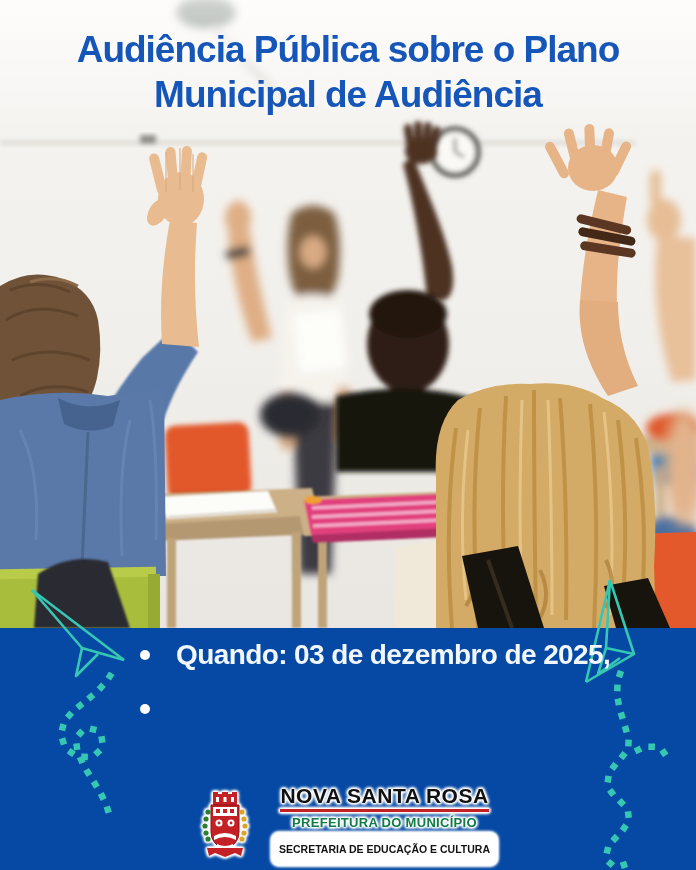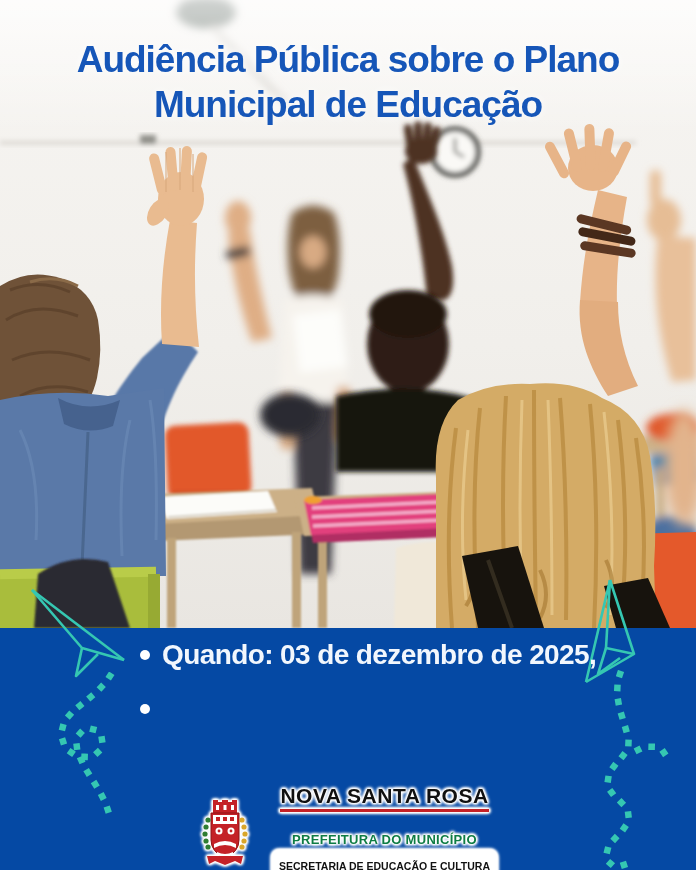--- a/index.html
+++ b/index.html
@@ -2,48 +2,48 @@
 <html><head>
 <meta charset="utf-8">
 <style>
   html,body{margin:0;padding:0;background:#222;}
   .flyer{
     position:relative;width:696px;height:870px;overflow:hidden;
     background:#0549A4;font-family:"Liberation Sans",sans-serif;
   }
   .photo{position:absolute;top:0;left:0;z-index:1;}
   .title{
-    position:absolute;top:37px;left:0;width:100%;z-index:3;
+    position:absolute;top:27px;left:0;width:100%;z-index:3;
     text-align:center;color:#1656B8;font-weight:bold;
     font-size:37px;line-height:45px;letter-spacing:-1px;
     text-shadow:0 0 10px rgba(255,255,255,.85);
   }
   .panel{position:absolute;left:0;top:628px;width:696px;height:242px;background:#0549A4;z-index:2;}
   .doodle{position:absolute;z-index:3;}
   .plane-left{left:24px;top:584px;}
   .plane-right{left:576px;top:576px;}
   .trail-left{left:32px;top:672px;}
   .trail-right{left:594px;top:670px;}
   .details{
     position:absolute;left:140px;top:639px;width:540px;z-index:4;
     color:#F2F7FD;font-size:28px;line-height:32px;font-weight:bold;letter-spacing:-0.6px;
   }
-  .detail-item{display:flex;margin-bottom:22px;}
+  .detail-item{display:flex;margin-bottom:22px;gap:14px;}
   .bullet{width:10px;height:10px;border-radius:50%;background:#fff;margin-top:11px;margin-right:12px;flex:none;}
   .logo{
     position:absolute;left:50%;top:784px;transform:translateX(-50%);z-index:5;
     display:flex;align-items:center;gap:21px;
     filter:drop-shadow(0 0 1px #fff) drop-shadow(0 0 1px #fff) drop-shadow(0 0 1px #fff) drop-shadow(0 0 1px #fff);
   }
   .logo-text{display:flex;flex-direction:column;align-items:center;}
   .logo-city{
     font-size:21px;font-weight:bold;color:#101010;letter-spacing:0.5px;white-space:nowrap;
     border-bottom:3px solid #C42127;padding-bottom:1px;
   }
-  .logo-org{font-size:13px;font-weight:bold;color:#0E7C44;letter-spacing:0.3px;margin-top:20px;white-space:nowrap;}
+  .logo-org{font-size:13px;font-weight:bold;color:#0E7C44;letter-spacing:0.3px;margin-top:3px;white-space:nowrap;}
   .logo-dept{
     font-size:10.5px;font-weight:bold;color:#111;background:#fff;border-radius:7px;
     padding:10px 7px;margin-top:3px;letter-spacing:0;white-space:nowrap;
   }
 </style>
 </head>
 <body>
 
 <div class="flyer">
 
@@ -221,21 +221,21 @@
       <path d="M462,556 L518,546 L544,628 L478,628 Z" fill="#17130d"></path>
       <path d="M604,586 L648,578 L670,628 L616,628 Z" fill="#17130d"></path>
       <path d="M488,560 L512,628" stroke="#332c1f" stroke-width="4"></path>
     </g>
 
     <rect x="0" y="0" width="696" height="132" fill="url(#fadeW)"></rect>
   </svg>
 
   <div class="title">
     <div>Audiência Pública sobre o Plano</div>
-    <div>Municipal de Educação</div>
+    <div>Municipal de Audiência</div>
   </div>
 
   <div class="panel"></div>
 
   <svg class="doodle plane-left" width="104" height="94" viewBox="0 0 104 94">
     <g stroke="#35C7B2" stroke-width="2.6" fill="none" stroke-linejoin="round">
       <path d="M8,6 L100,76"></path>
       <path d="M8,6 L58,64 L100,76"></path>
       <path d="M58,64 L52,92 L74,70"></path>
     </g>

